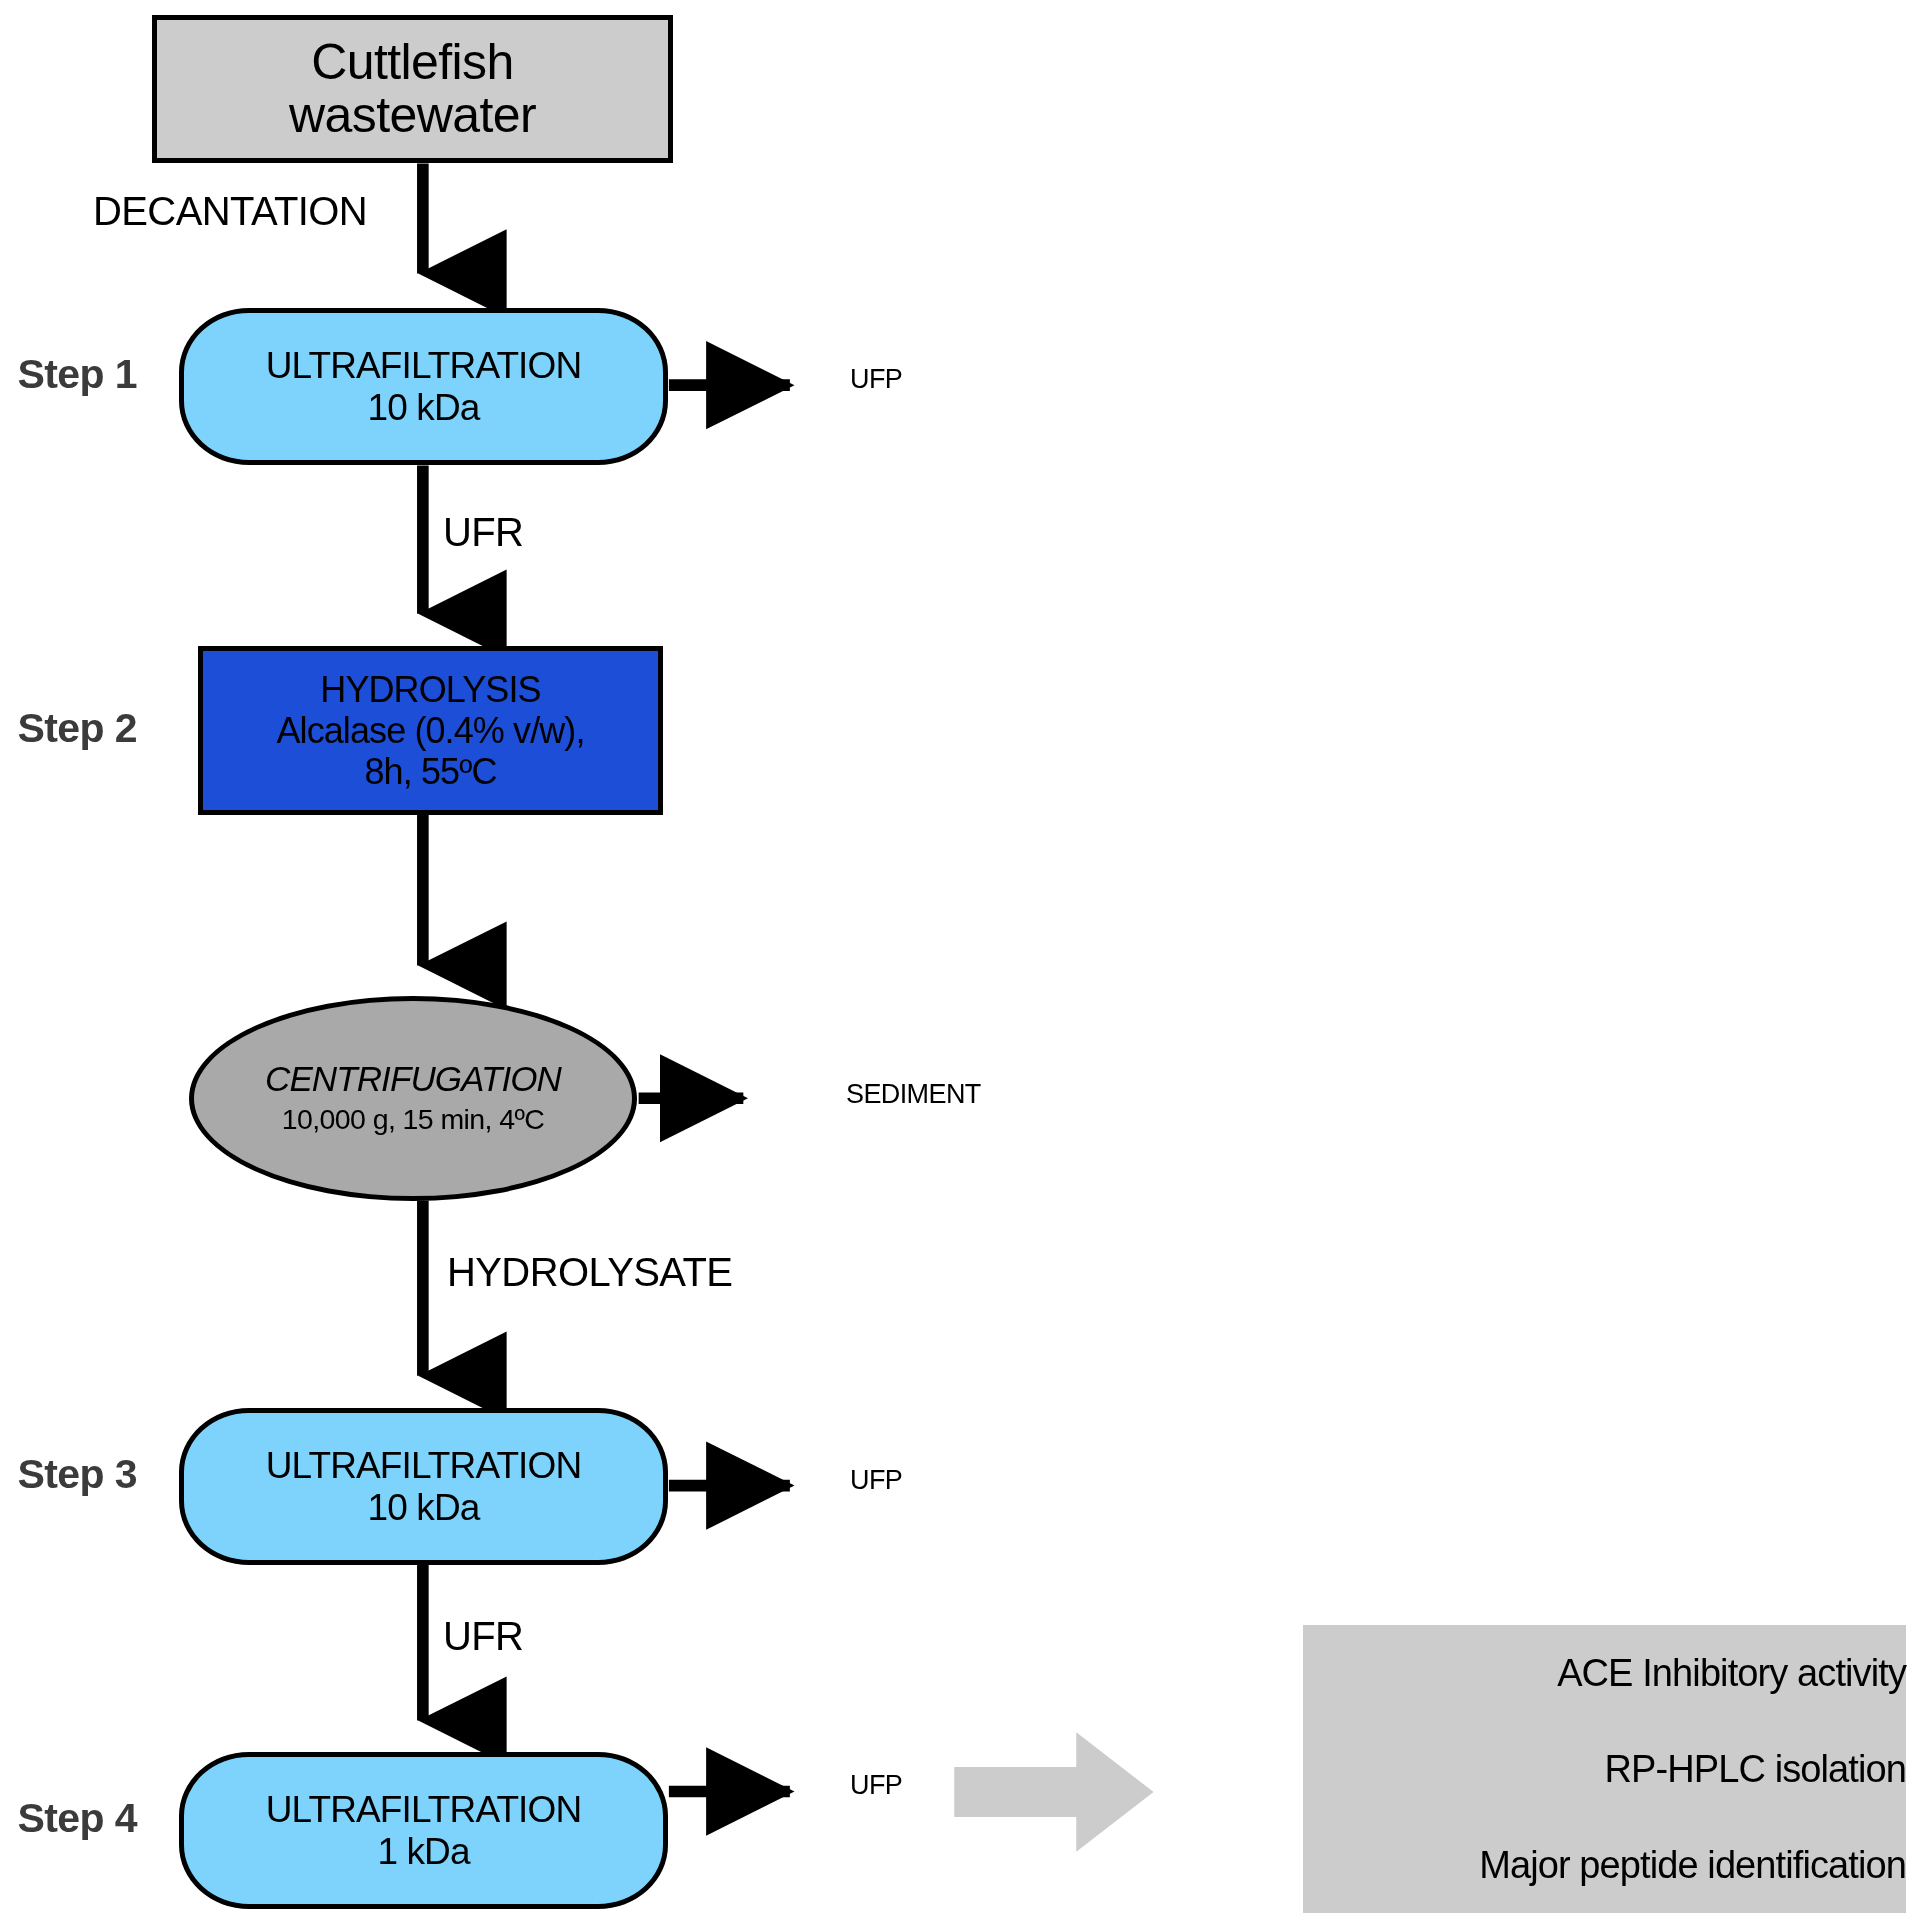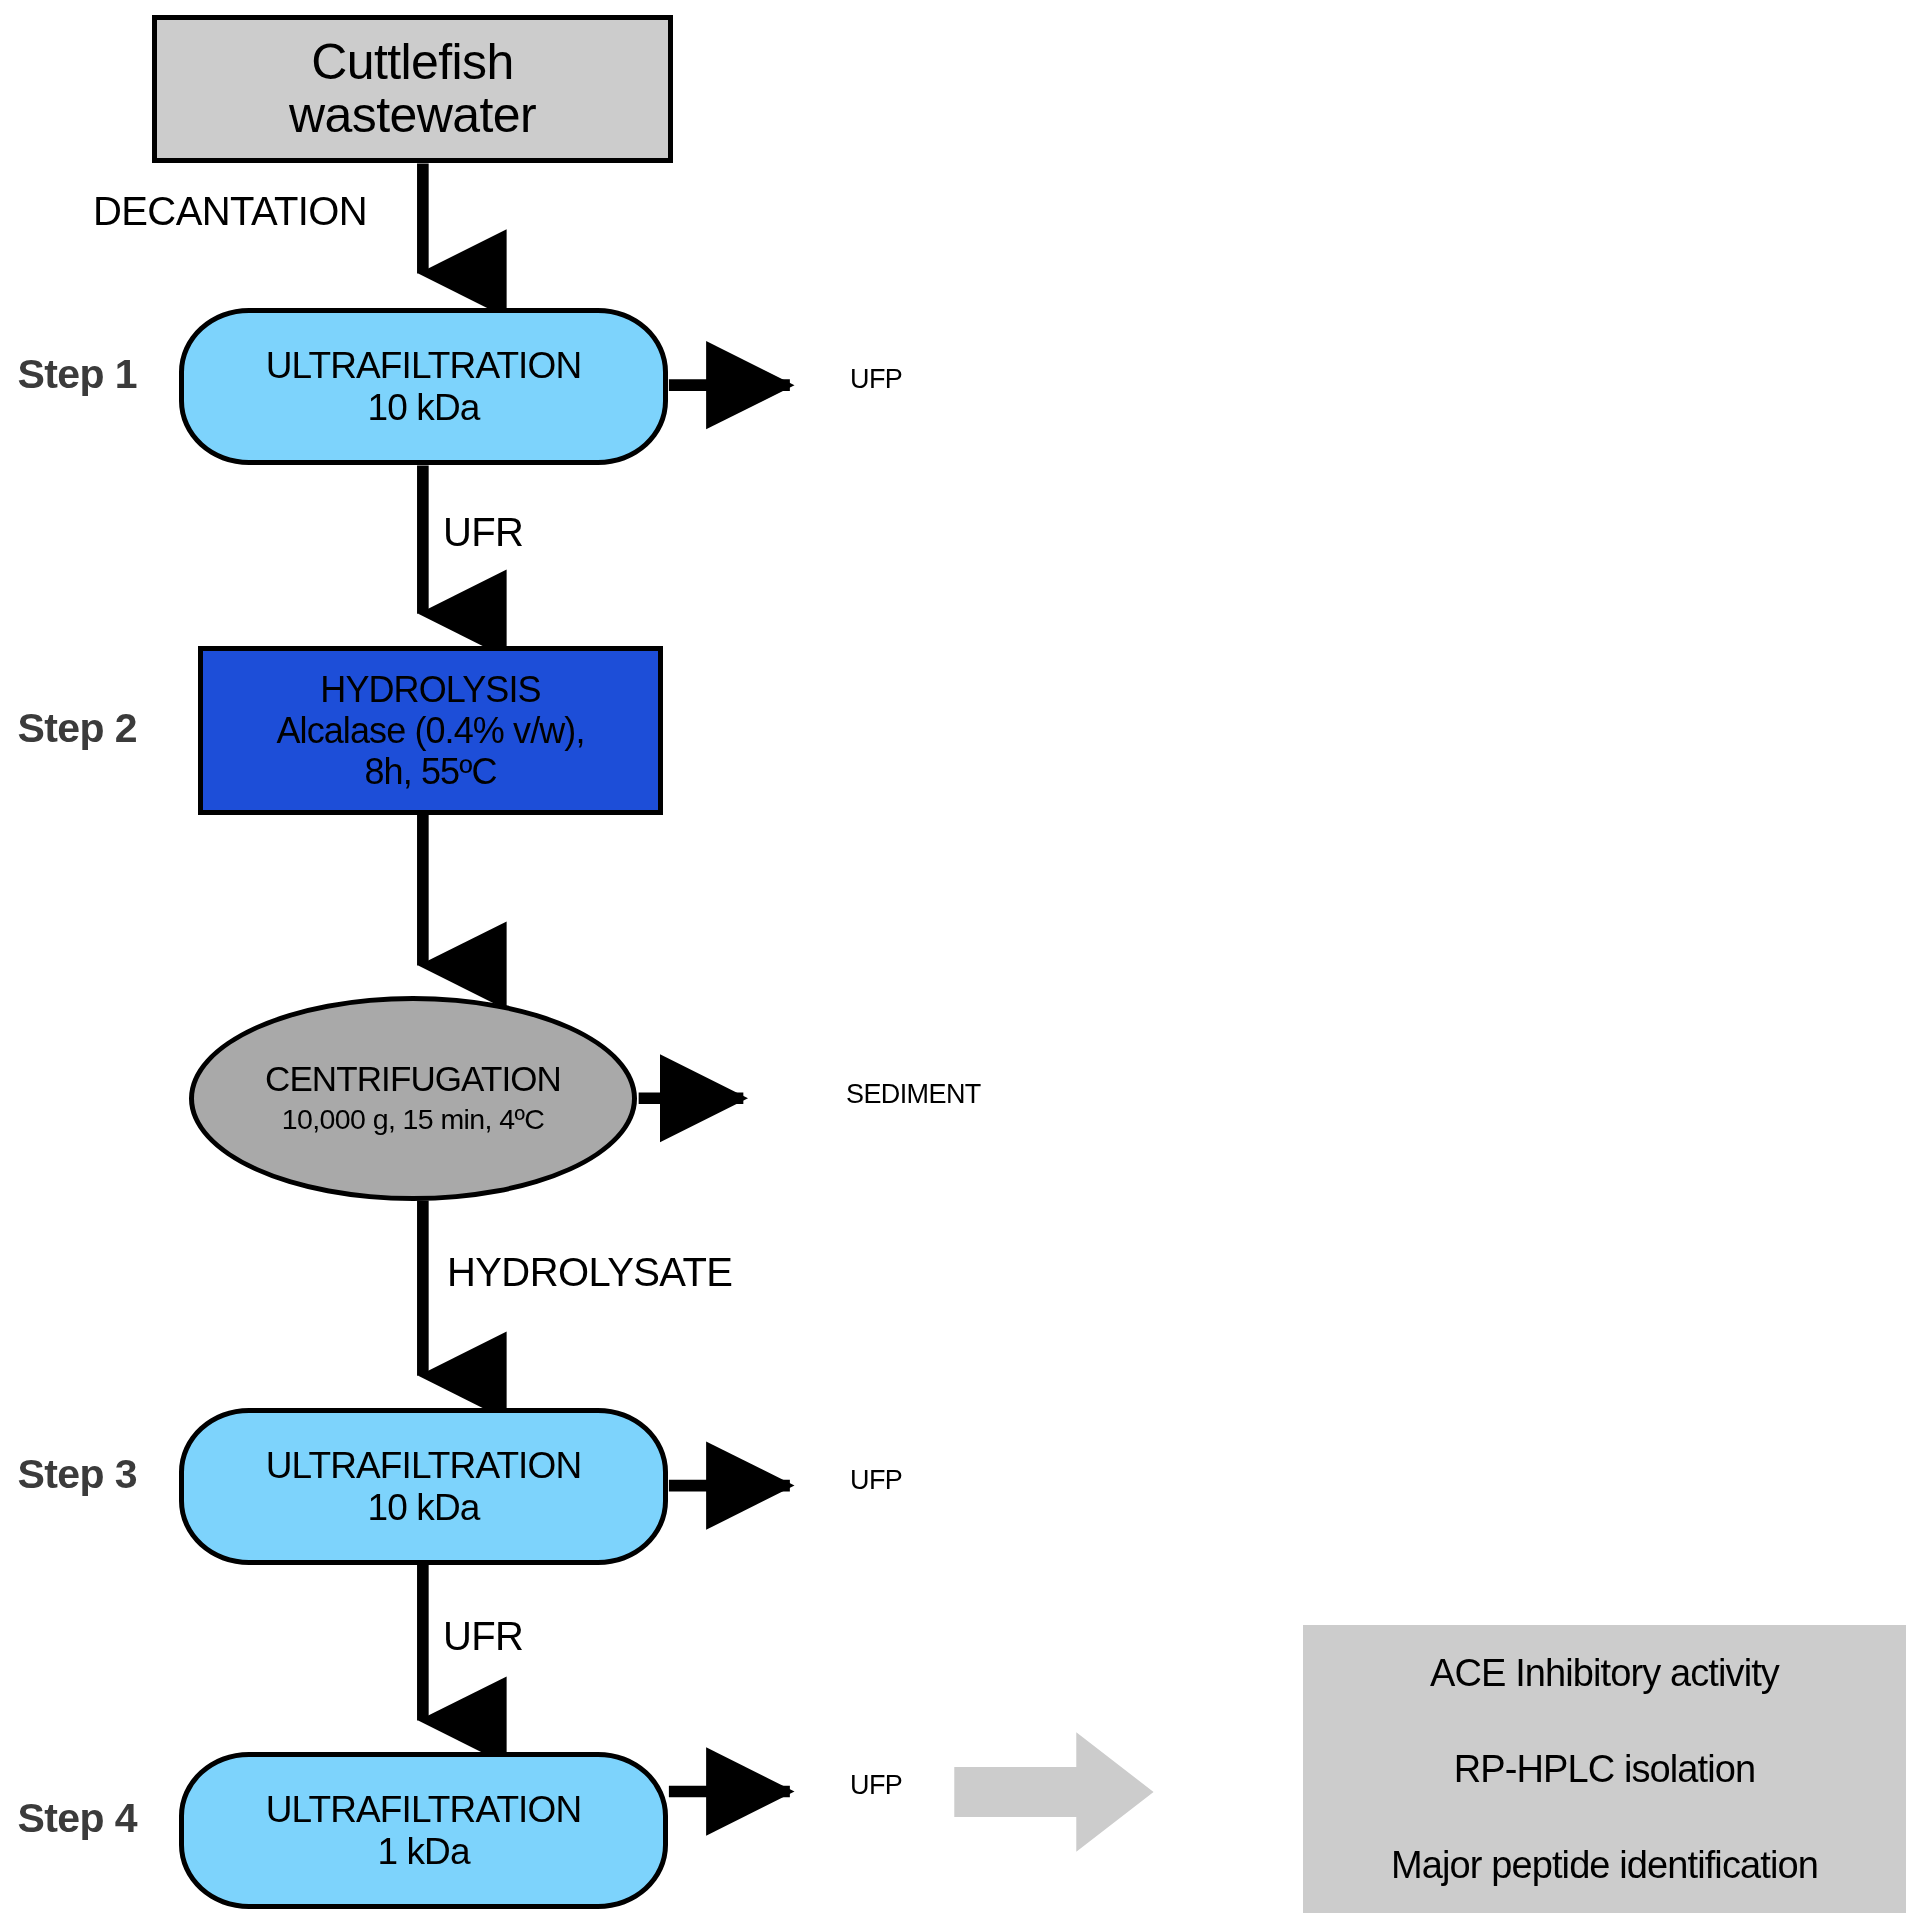--- a/index.html
+++ b/index.html
@@ -56,21 +56,21 @@
   }
   #node-step2-shape .hl-title { font-size: 36px; line-height: 1.14; letter-spacing: -0.9px; }
   #node-step2-shape .hl-sub   { font-size: 36px; line-height: 1.14; letter-spacing: -0.9px; }
   
   #node-centrifugation-shape {
     left: 189px; top: 996px; width: 448px; height: 205px;
     background: #a9a9a9;
     border: 5.2px solid #000000;
     border-radius: 50%;
   }
-  #node-centrifugation-shape .cf-title { font-size: 35px; line-height: 1.1; letter-spacing: -0.9px; }
+  #node-centrifugation-shape .cf-title { font-size: 35px; line-height: 1.1; letter-spacing: -0.9px; font-style: italic; }
   #node-centrifugation-shape .cf-sub   { font-size: 28.5px; line-height: 1.2; letter-spacing: -0.6px; margin-top: 3.5px; }
   
   .step-label {
     position: absolute;
     font-size: 41px;
     font-weight: bold;
     color: #3b3b3b;
     letter-spacing: -0.6px;
     white-space: nowrap;
   }
@@ -116,21 +116,21 @@
     width: 201px; height: 122px;
   }
   
   #results-panel {
     position: absolute;
     left: 1303px; top: 1625px;
     width: 603px; height: 288px;
     background: #cccccc;
     display: flex;
     flex-direction: column;
-    align-items: center;
+    align-items: flex-end;
     justify-content: space-around;
     text-align: center;
     color: #000000;
   }
   #results-panel .result-line {
     font-size: 38px;
     letter-spacing: -0.9px;
     white-space: nowrap;
   }
 </style>

